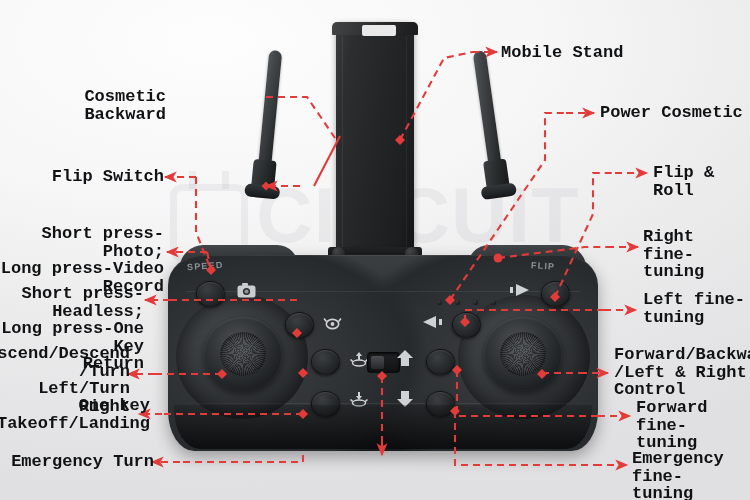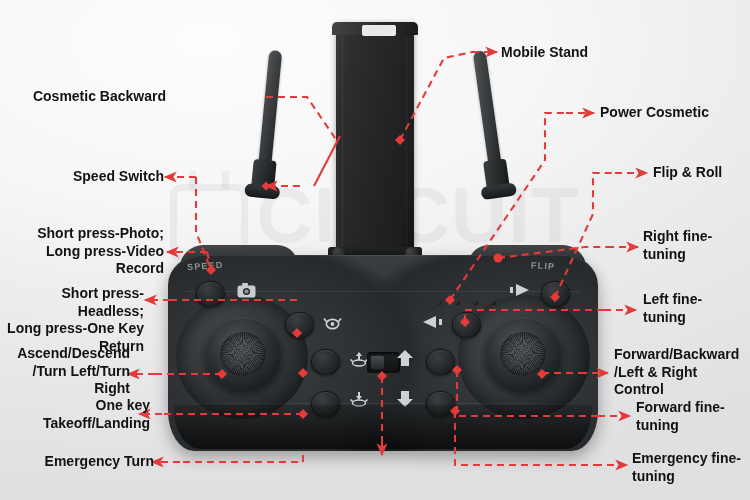--- a/index.html
+++ b/index.html
@@ -173,22 +173,22 @@
     border-radius:0 0 26px 26px / 0 0 40px 40px;
   }
   .seam{
     position:absolute;height:1px;background:rgba(255,255,255,.07);
   }
 
   
   #anno{position:absolute;left:0;top:0;width:750px;height:500px;pointer-events:none;}
   .lbl{
     position:absolute;color:#111214;font-weight:700;
-    font-family:Liberation Sans, sans-serif;
-    font-size:14px;line-height:17.5px;white-space:pre-line;
+    font-family:Liberation Mono, monospace;
+    font-size:17px;line-height:17.5px;white-space:pre-line;
   }
   .lbl.r{text-align:right;}
   .lbl.l{text-align:left;}
   .lbl.c{text-align:center;}
 </style>
 </head>
 <body>
 
 <div id="stage">
 
@@ -391,21 +391,21 @@
       <path d="M542,374 l5,5 -5,5 -5,-5 Z" transform="translate(0,-5)"></path>
       <path d="M457,370 l5,5 -5,5 -5,-5 Z" transform="translate(0,-5)"></path>
       <path d="M455,411 l5,5 -5,5 -5,-5 Z" transform="translate(0,-5)"></path>
       <path d="M382,376 l5,5 -5,5 -5,-5 Z" transform="translate(0,-5)"></path>
       <circle cx="498" cy="258" r="4.5"></circle>
     </g>
   </svg>
 
   <div>
     <div class="lbl r" style="right:584px;top:88px;">Cosmetic Backward</div>
-    <div class="lbl r" style="right:586px;top:168px;">Speed Switch</div>
+    <div class="lbl r" style="right:586px;top:168px;">Flip Switch</div>
     <div class="lbl r" style="right:586px;top:225px;">Short press-Photo;
  Long press-Video
 Record</div>
     <div class="lbl r" style="right:606px;top:285px;">Short press-Headless;
 Long press-One Key
 Return</div>
     <div class="lbl r" style="right:620px;top:345px;">Ascend/Descend
 /Turn Left/Turn
 Right</div>
     <div class="lbl r" style="right:600px;top:397px;">One key

